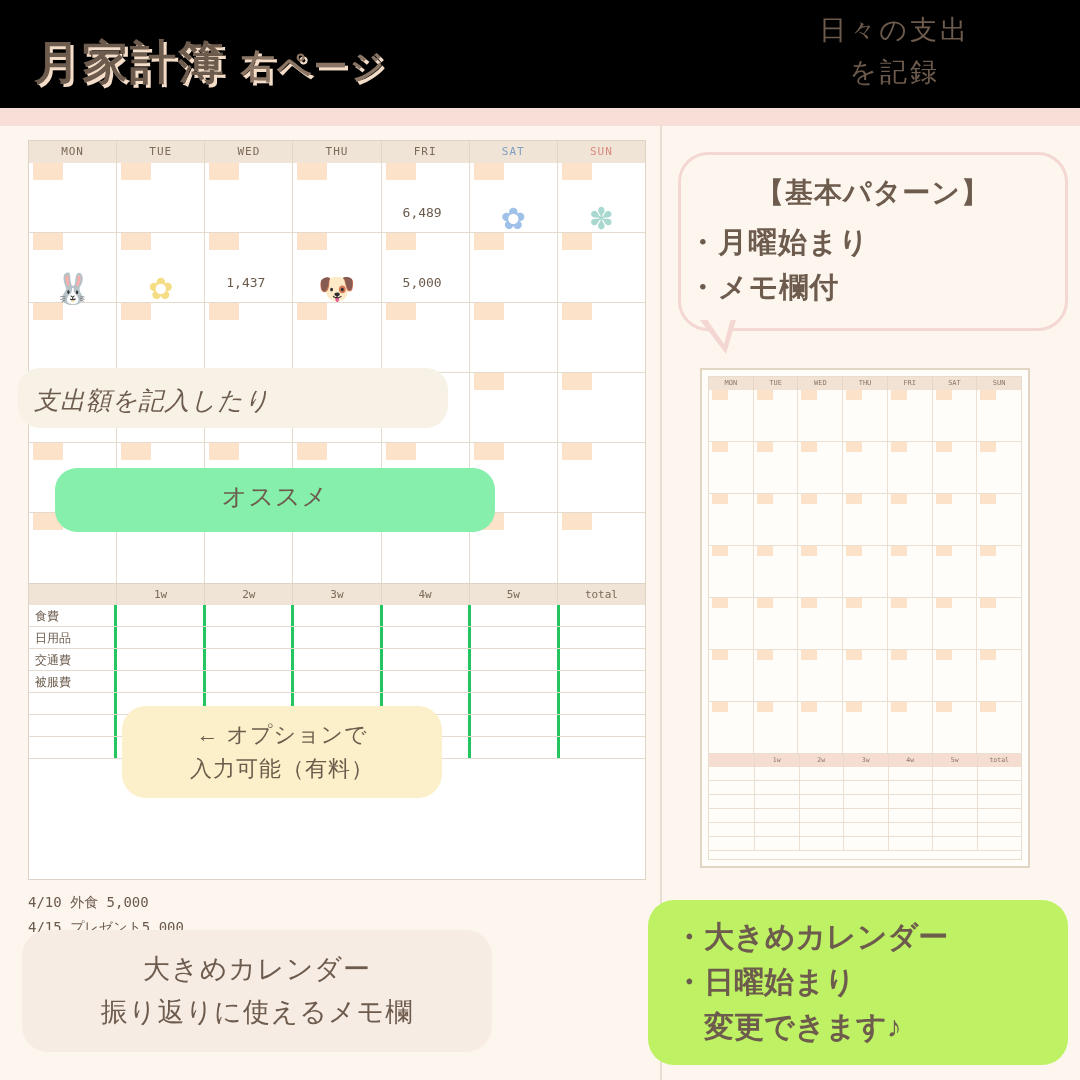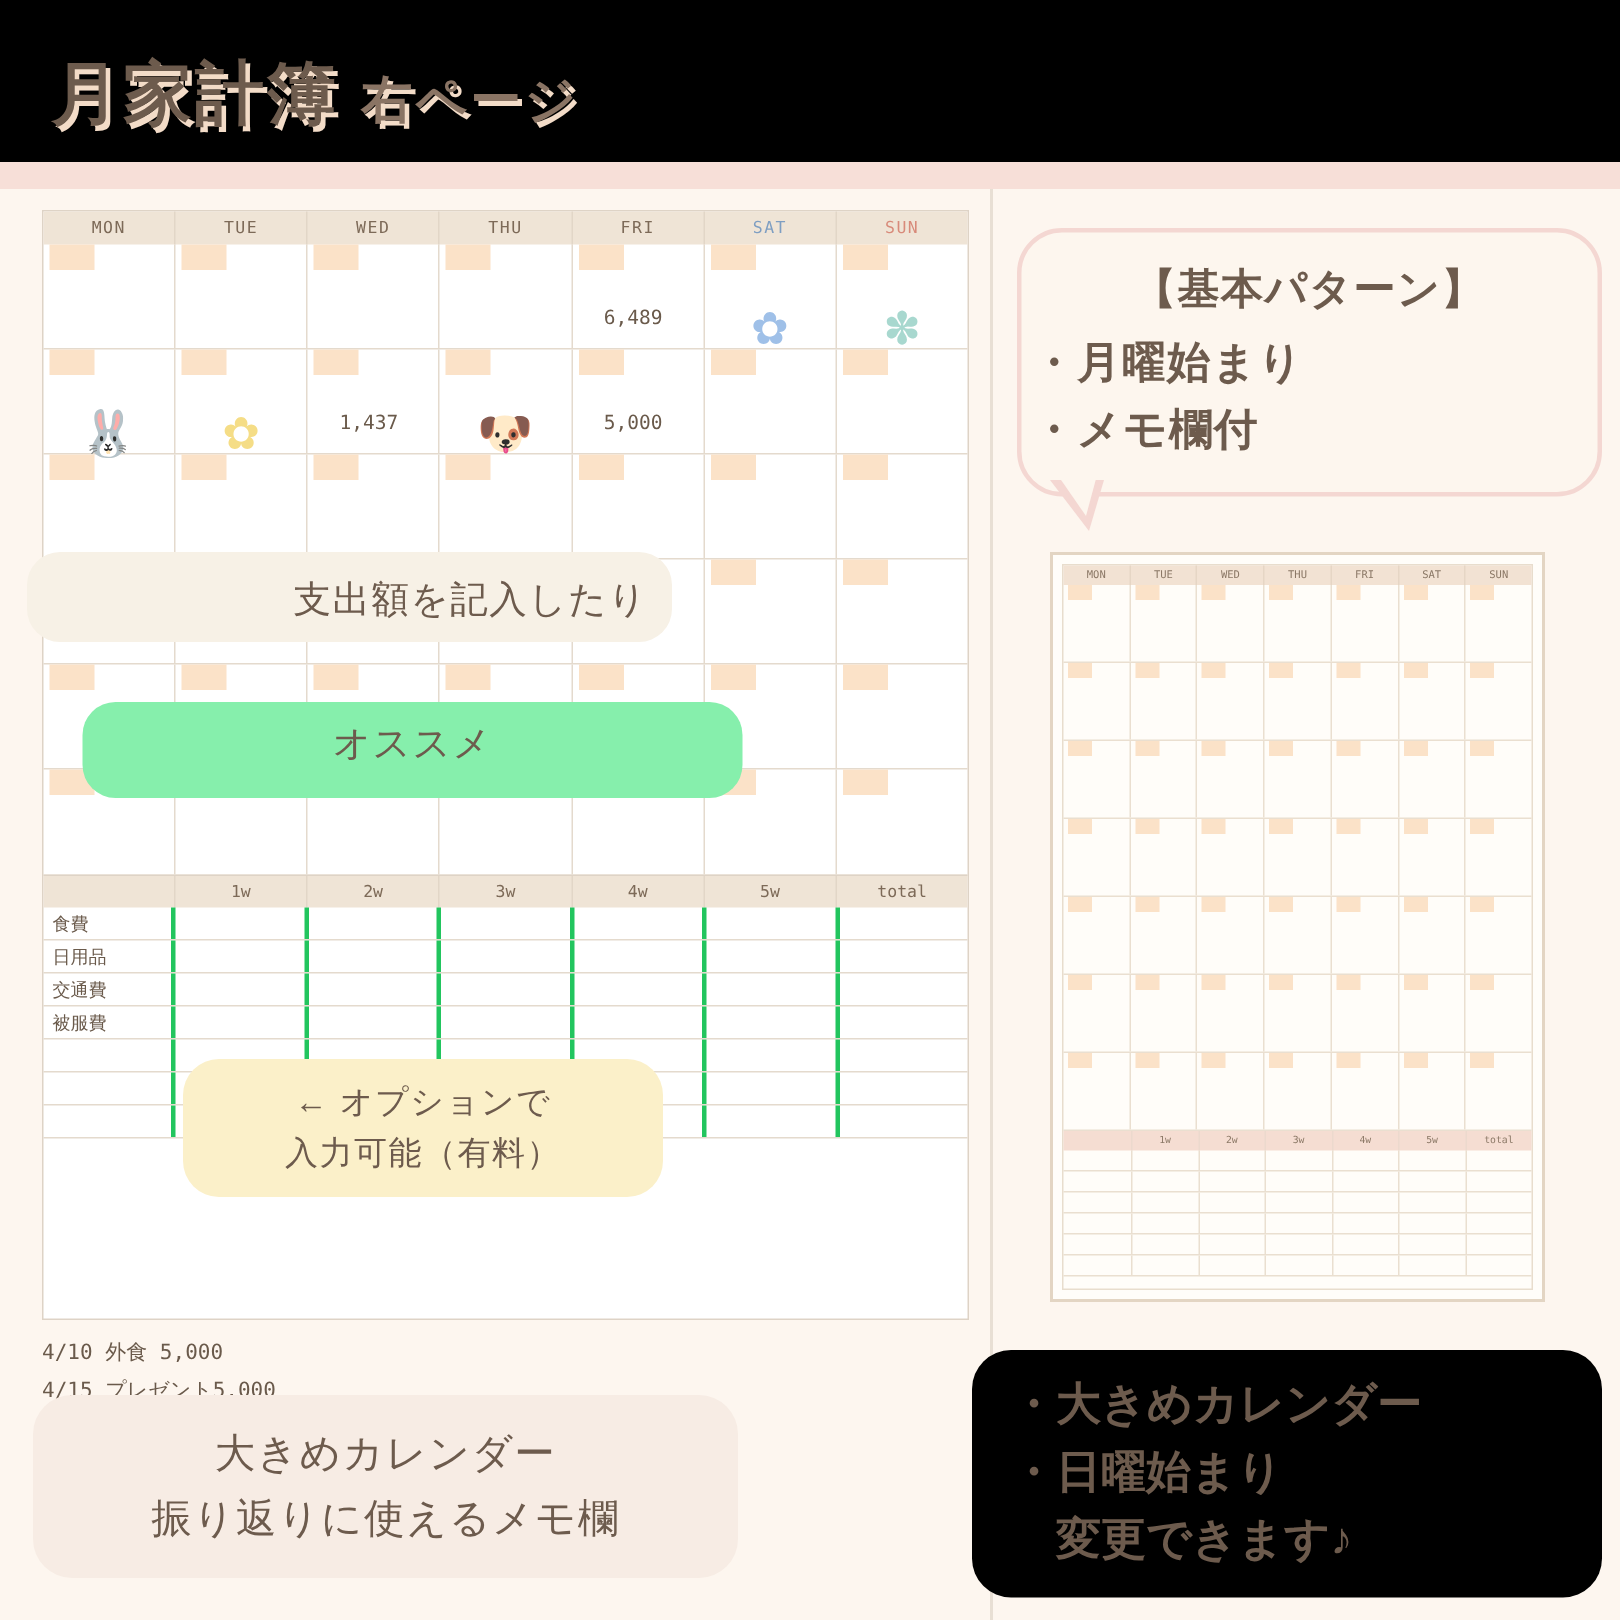--- a/index.html
+++ b/index.html
@@ -98,22 +98,23 @@
   .memo-line {
     font-size: 14px; color: #6a5a4b; line-height: 1.8;
     font-family: "DejaVu Sans Mono", monospace;
   }
 
   
   .callout-a {
     position: absolute; left: 18px; top: 368px; width: 430px;
     background: #f7f1e6; border-radius: 22px;
     padding: 14px 16px 8px;
-    text-align: right; color: #6d5b4d; font-size: 25px; line-height: 1.5;
+    text-align: left; color: #6d5b4d; font-size: 25px; line-height: 1.5;
     letter-spacing: 1px;
+    font-style: italic;
   }
   .callout-a2 {
     position: absolute; left: 55px; top: 468px; width: 440px;
     background: #86efac; border-radius: 22px;
     padding: 10px 16px 16px;
     text-align: center; color: #6d5b4d; font-size: 25px; line-height: 1.5;
     letter-spacing: 1px;
   }
   .callout-yellow {
     position: absolute; left: 122px; top: 706px; width: 320px;
@@ -176,33 +177,37 @@
   }
   .mini-sum-head div:last-child { border-right: none; }
   .mini-sum-row { display: flex; height: 14px; border-bottom: 1px solid #eadfd0; }
   .mini-sum-row div { border-right: 1px solid #eadfd0; }
   .mini-sum-row div:last-child { border-right: none; }
   .m0 { width: 46px; }
   .mn { flex: 1; }
 
   .callout-yellow2 {
     position: absolute; left: 648px; top: 900px; width: 420px;
-    background: #000000; border-radius: 26px;
+    background: #bef264; border-radius: 26px;
     padding: 14px 10px 16px 26px;
     color: #6d5b4d; font-size: 30px; font-weight: bold; line-height: 1.5;
     letter-spacing: 0px;
   }
 </style>
 </head>
 <body>
 
 <div class="header">
   <div class="header-title">
     <span>月家計簿</span>
     <span class="sub">右ページ</span>
+  </div>
+  <div class="header-right">
+    <div>日々の支出</div>
+    <div>を記録</div>
   </div>
 </div>
 <div class="header-rule"></div>
 <div class="divider"></div>
 
 <div class="planner">
   <div class="cal-head">
     <div>MON</div>
     <div>TUE</div>
     <div>WED</div>

